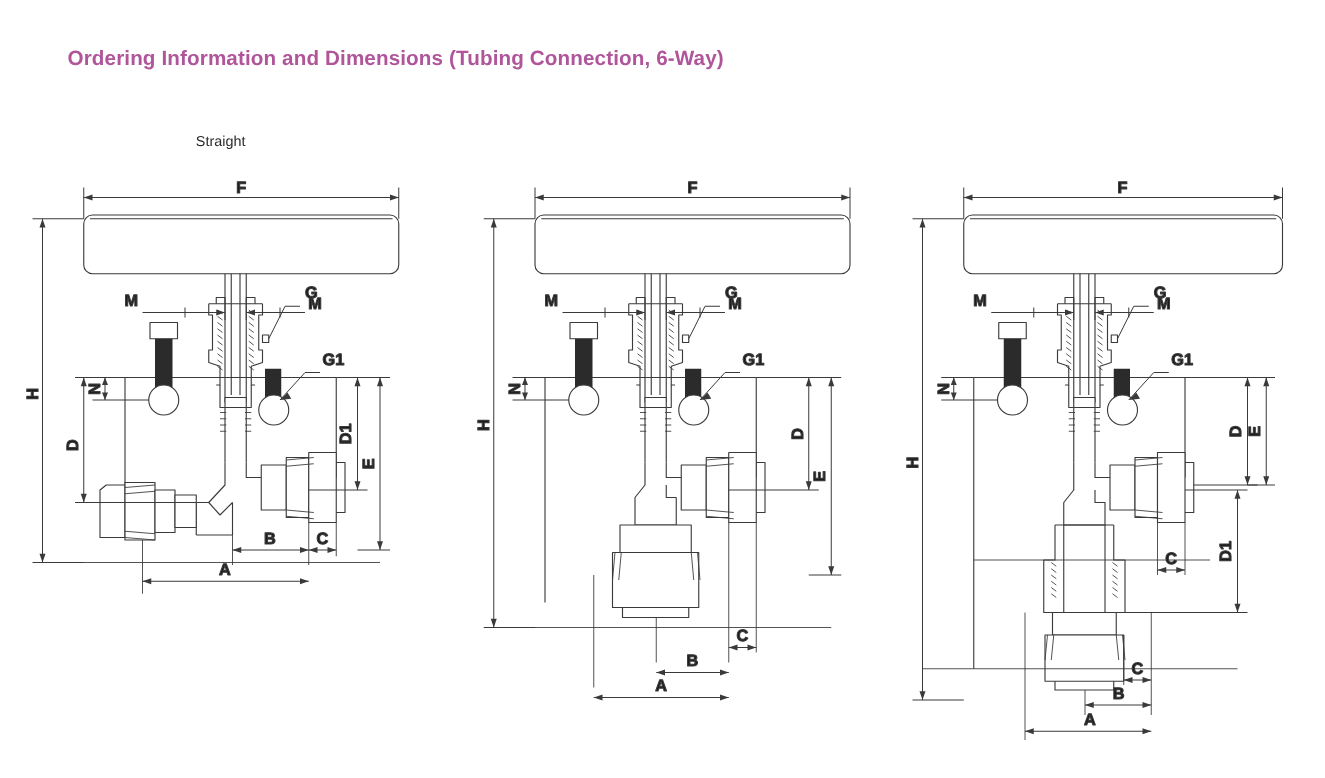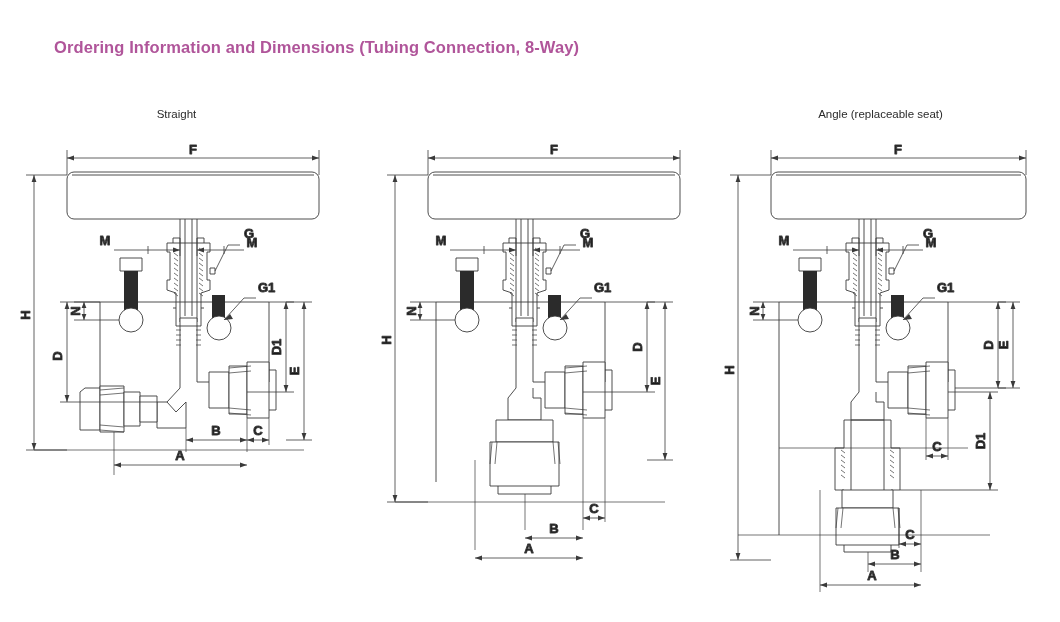--- a/index.html
+++ b/index.html
@@ -46,21 +46,21 @@
   .dim-label{
     font-family:"Liberation Sans", sans-serif;
     font-size:13px;
     font-weight:bold;
     fill:#1a1a1a;
   }
 </style>
 </head>
 <body>
 
-<div id="page-title">Ordering Information and Dimensions (Tubing Connection, 8-Way)</div>
+<div id="page-title">Ordering Information and Dimensions (Tubing Connection, 6-Way)</div>
 
 <div class="panel" id="panel-0">
   <div class="panel-title">Straight</div>
   <div class="dwg">
   <svg viewBox="0 0 345 470" xmlns="http://www.w3.org/2000/svg">
     <g fill="none" stroke="#3a3a3a" stroke-width="0.9" stroke-linejoin="round">
 
       <g stroke-width="0.8">
         <line x1="63" y1="20" x2="63" y2="45"></line>
         <line x1="315" y1="20" x2="315" y2="45"></line>
@@ -501,21 +501,20 @@
         <path d="M110 428 L117 425.6 L117 430.4 Z" fill="#3a3a3a" stroke="none"></path>
         <path d="M218 428 L211 425.6 L211 430.4 Z" fill="#3a3a3a" stroke="none"></path>
       </g>
       <text class="dim-label" x="164" y="423" text-anchor="middle">A</text>
     </g>
   </svg>
   </div>
 </div>
 
 <div class="panel" id="panel-2">
-  <div class="panel-title">Angle (replaceable seat)</div>
   <div class="dwg">
   <svg viewBox="0 0 345 470" xmlns="http://www.w3.org/2000/svg">
     <g fill="none" stroke="#3a3a3a" stroke-width="0.9" stroke-linejoin="round">
 
       <g stroke-width="0.8">
         <line x1="63" y1="20" x2="63" y2="45"></line>
         <line x1="318" y1="20" x2="318" y2="45"></line>
         <line x1="63" y1="28" x2="318" y2="28"></line>
         <path d="M63 28 L70 25.6 L70 30.4 Z" fill="#3a3a3a" stroke="none"></path>
         <path d="M318 28 L311 25.6 L311 30.4 Z" fill="#3a3a3a" stroke="none"></path>

